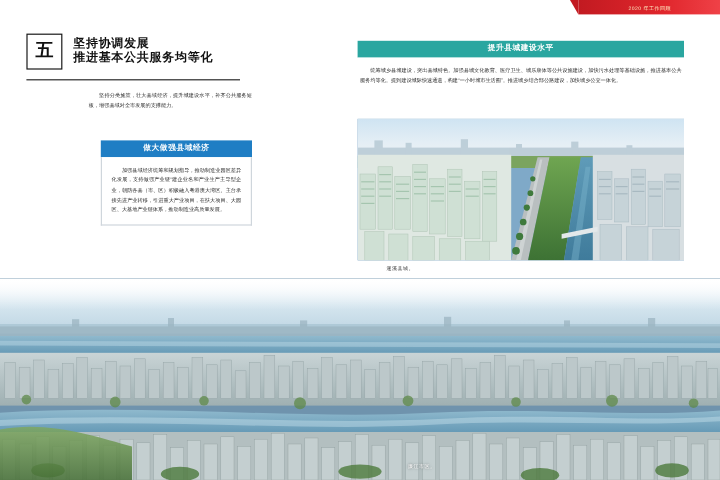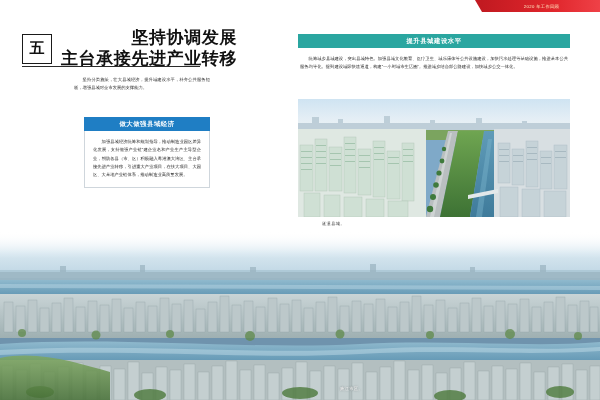--- a/index.html
+++ b/index.html
@@ -75,27 +75,26 @@
     color: #111;
     line-height: 1;
   }
   .heading-text {
     display: flex;
     flex-direction: column;
     justify-content: center;
   }
   .heading-text div {
     font-family: "Liberation Serif", serif;
-    font-size: 17px;
+    font-size: 10px;
     font-weight: bold;
     color: #111;
     line-height: 1.22;
     letter-spacing: 0.6px;
     white-space: nowrap;
-    text-align: right;
   }
   .heading-rule {
     position: absolute;
     left: 22px;
     top: 66px;
     width: 178px;
     height: 1px;
     background: #2a2a2a;
   }
 
@@ -208,21 +207,21 @@
   <div class="ribbon">
     <span class="ribbon-text">2020 年工作回顾</span>
   </div>
 
   <div class="heading">
     <div class="num-box">
       <span>五</span>
     </div>
     <div class="heading-text">
       <div>坚持协调发展</div>
-      <div>主台承接先进产业转移</div>
+      <div>推进基本公共服务均等化</div>
     </div>
   </div>
   <div class="heading-rule"></div>
 
   <p class="intro">坚持分类施策，壮大县域经济，提升城建设水平，补齐公共服务短板，增强县域对全市发展的支撑能力。</p>
 
   <div class="panel" id="panel-economy">
     <div class="panel-title">做大做强县域经济</div>
     <div class="panel-body">加强县域经济统筹和规划指导，推动制造业园区差异化发展，支持做强产业链“建企业名和产业生产主导型企业，朝防各县（市、区）积极融入粤港澳大湾区、主台承接先进产业转移，引进重大产业项目，在扶大项目、大园区、大基地产业链体系，推动制造业高质量发展。</div>
   </div>

